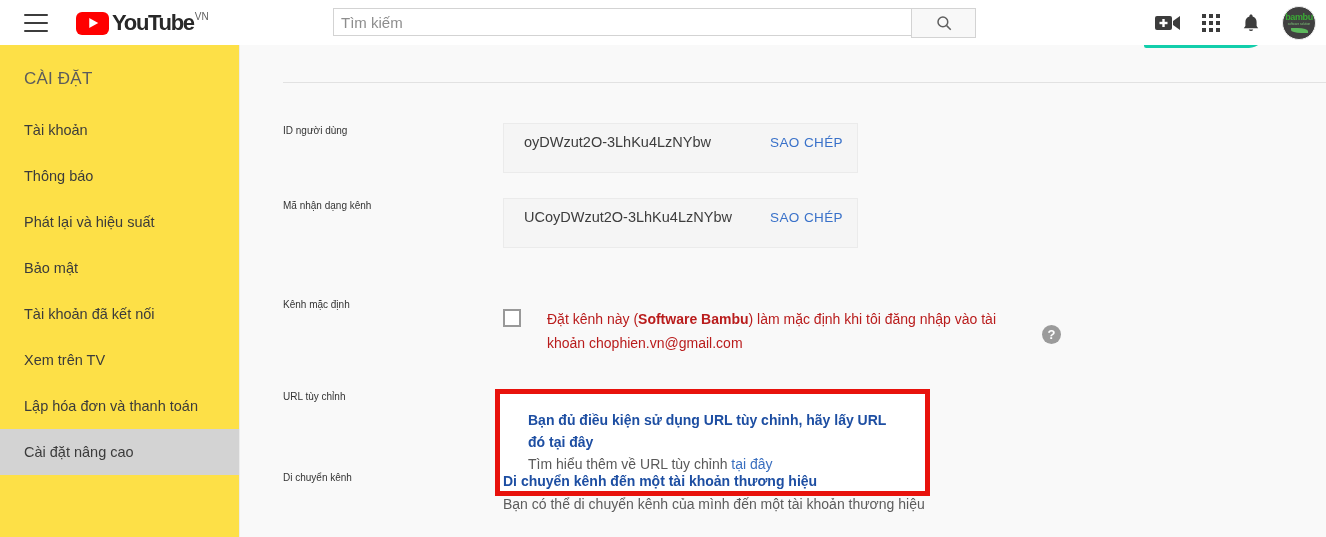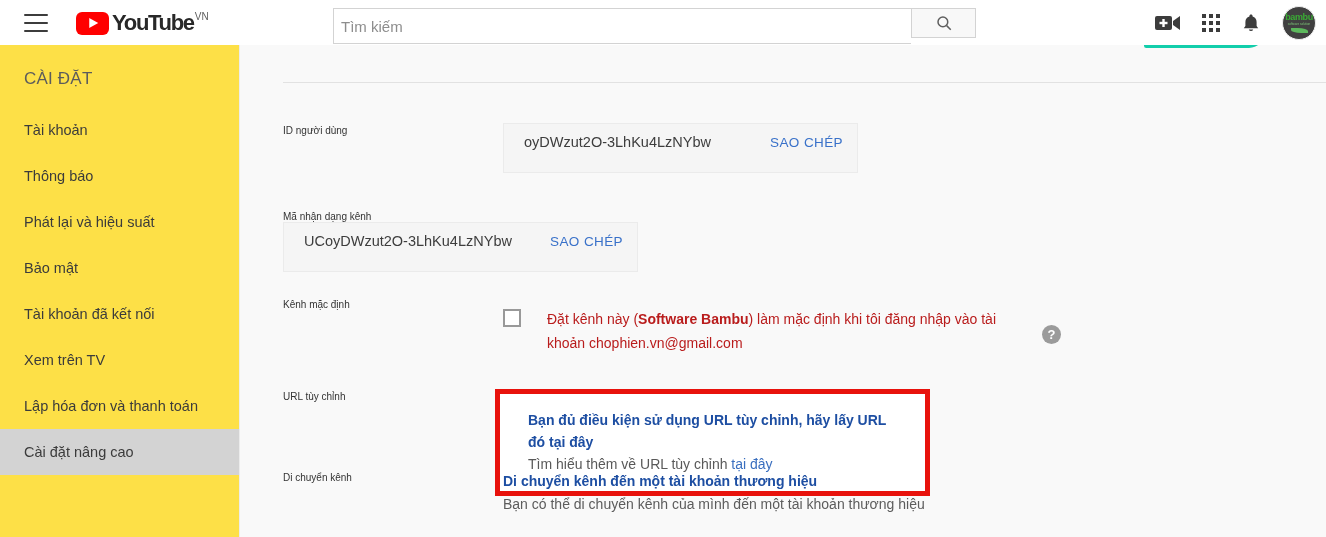--- a/index.html
+++ b/index.html
@@ -48,21 +48,21 @@
   .logo-cc {
     font-size: 10px; color: #606060; margin-left: 1px; margin-top: 1px;
     line-height: 10px;
   }
 
   .search-wrap {
     position: absolute; left: 333px; top: 8px;
     display: flex; height: 30px;
   }
   .search-input {
-    width: 578px; height: 36px;
+    width: 578px; height: 28px;
     border: 1px solid #d3d3d3; border-right: none;
     padding: 8px 7px; font-size: 15px; color: #333;
     font-family: "Liberation Sans", sans-serif;
     background: #ffffff; outline: none;
   }
   .search-input::placeholder { color: #8d8d8d; }
   .search-btn {
     width: 65px; height: 30px;
     border: 1px solid #d3d3d3; background: #f8f8f8;
     display: flex; align-items: center; justify-content: center;
@@ -290,21 +290,21 @@
   <div class="row" style="top:78px;">
     <div class="row-label">ID người dùng</div>
     <div class="row-body">
       <div class="value-box">
         <span class="value-text">oyDWzut2O-3LhKu4LzNYbw</span>
         <button class="copy-btn">SAO CHÉP</button>
       </div>
     </div>
   </div>
 
-  <div class="row" style="top:164px;flex-direction:column;">
+  <div class="row" style="top:153px;">
     <div class="row-label">Mã nhận dạng kênh</div>
     <div class="row-body">
       <div class="value-box">
         <span class="value-text">UCoyDWzut2O-3LhKu4LzNYbw</span>
         <button class="copy-btn">SAO CHÉP</button>
       </div>
     </div>
   </div>
 
   <div class="row" style="top:252px;">

